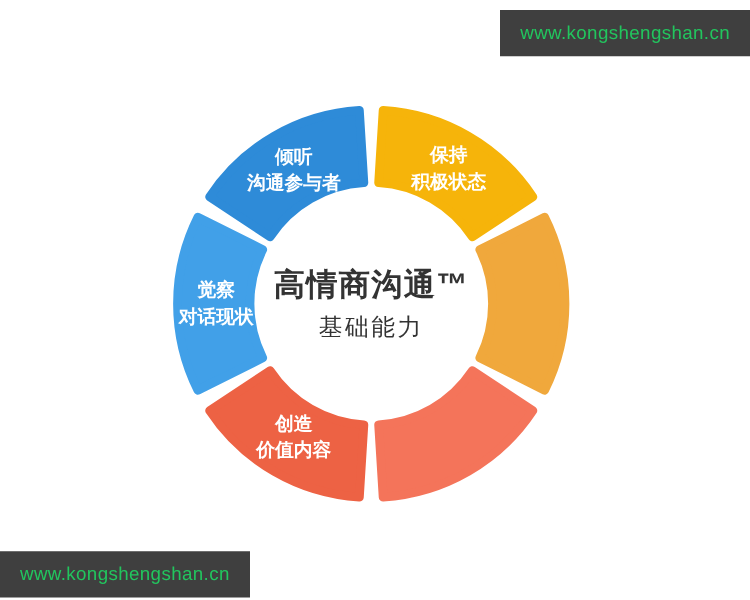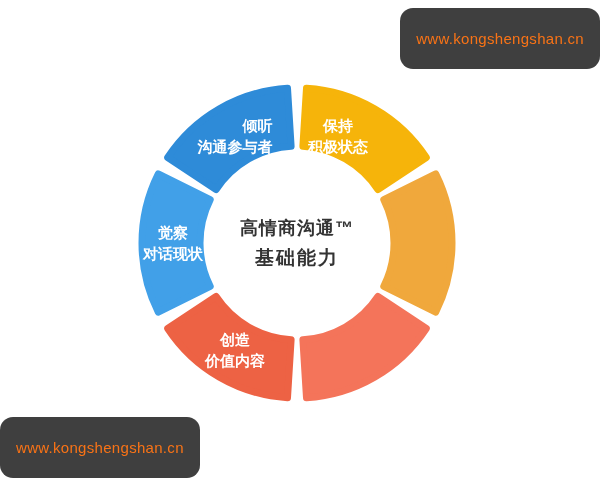--- a/index.html
+++ b/index.html
@@ -12,26 +12,25 @@
     position: relative;
     width: 600px;
     height: 480px;
     background: #ffffff;
     overflow: hidden;
   }
   
   .wm-bar {
     position: absolute;
     background: #3f3f3f;
-    color: #f97316;
+    color: #22c55e;
     font-size: 15px;
     letter-spacing: 0.3px;
-    padding: 22px 16px;
+    padding: 10px 16px;
     white-space: nowrap;
-    border-radius: 13px;
   }
   .wm-top {
     top: 8px;
     right: 0;
   }
   .wm-bottom {
     bottom: 2px;
     left: 0;
   }
   
@@ -51,43 +50,43 @@
     position: absolute;
     transform: translate(-50%, -50%);
     color: #ffffff;
     font-weight: bold;
     font-size: 15px;
     line-height: 1.4;
     text-align: center;
     white-space: pre-line;
     pointer-events: none;
   }
-  .pos-0 { left: 338px; top: 136px; }
+  .pos-0 { left: 359px; top: 136px; font-family: Liberation Mono, monospace; }
   .pos-1 { left: 421px; top: 243px; }
   .pos-2 { left: 359px; top: 350px; }
   .pos-3 { left: 235px; top: 350px; }
   .pos-4 { left: 173px; top: 243px; }
-  .pos-5 { left: 235px; top: 136px; text-align: right; }
+  .pos-5 { left: 235px; top: 136px; }
   
   .center-text {
     position: absolute;
     left: 297px;
     top: 243px;
     transform: translate(-50%, -50%);
     text-align: center;
     color: #333333;
   }
   .center-title {
-    font-size: 18px;
+    font-size: 25px;
     font-weight: bold;
     letter-spacing: 1px;
   }
   .center-subtitle {
     font-size: 19px;
-    font-weight: bold;
+    font-weight: normal;
     letter-spacing: 2px;
     margin-top: 5px;
   }
 </style>
 </head>
 <body>
 
 <div class="stage">
 
   <div class="wm-bar wm-top" style="background: rgb(63, 63, 63);">www.kongshengshan.cn</div>

